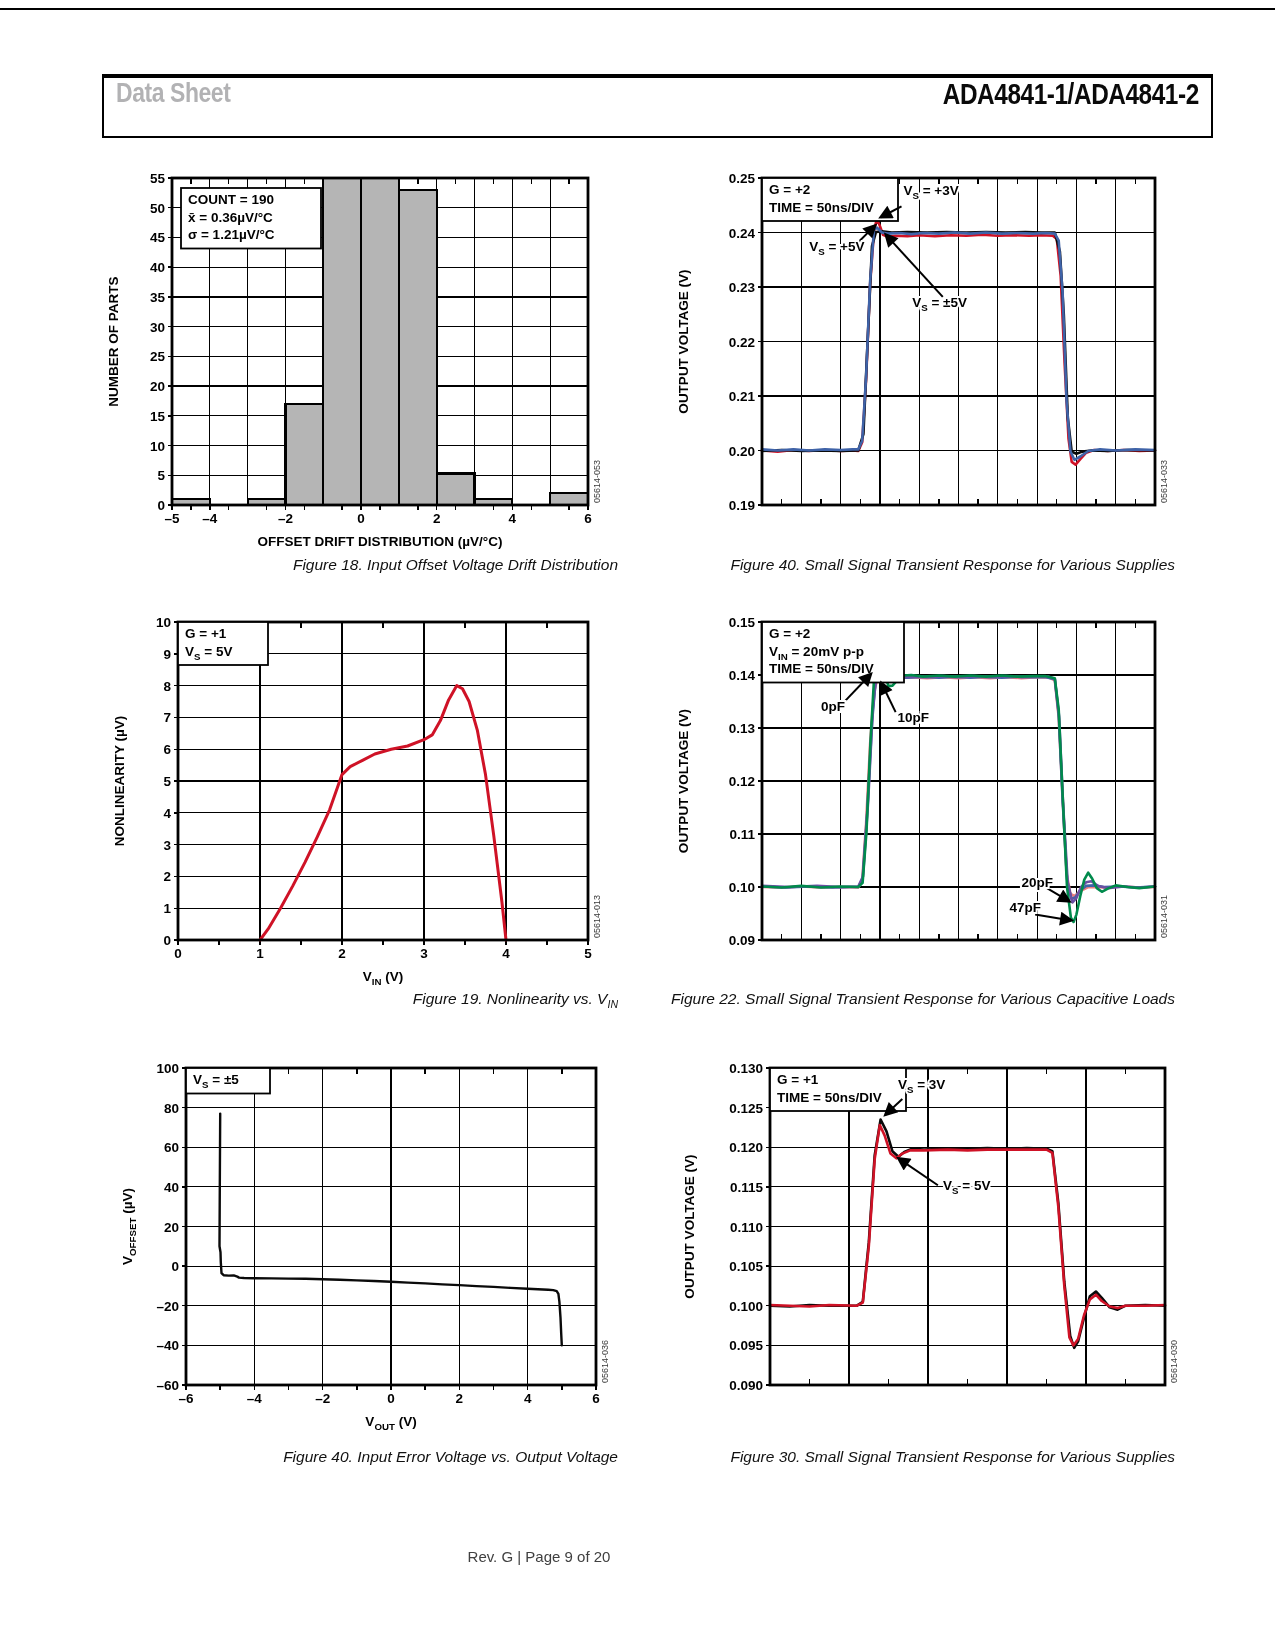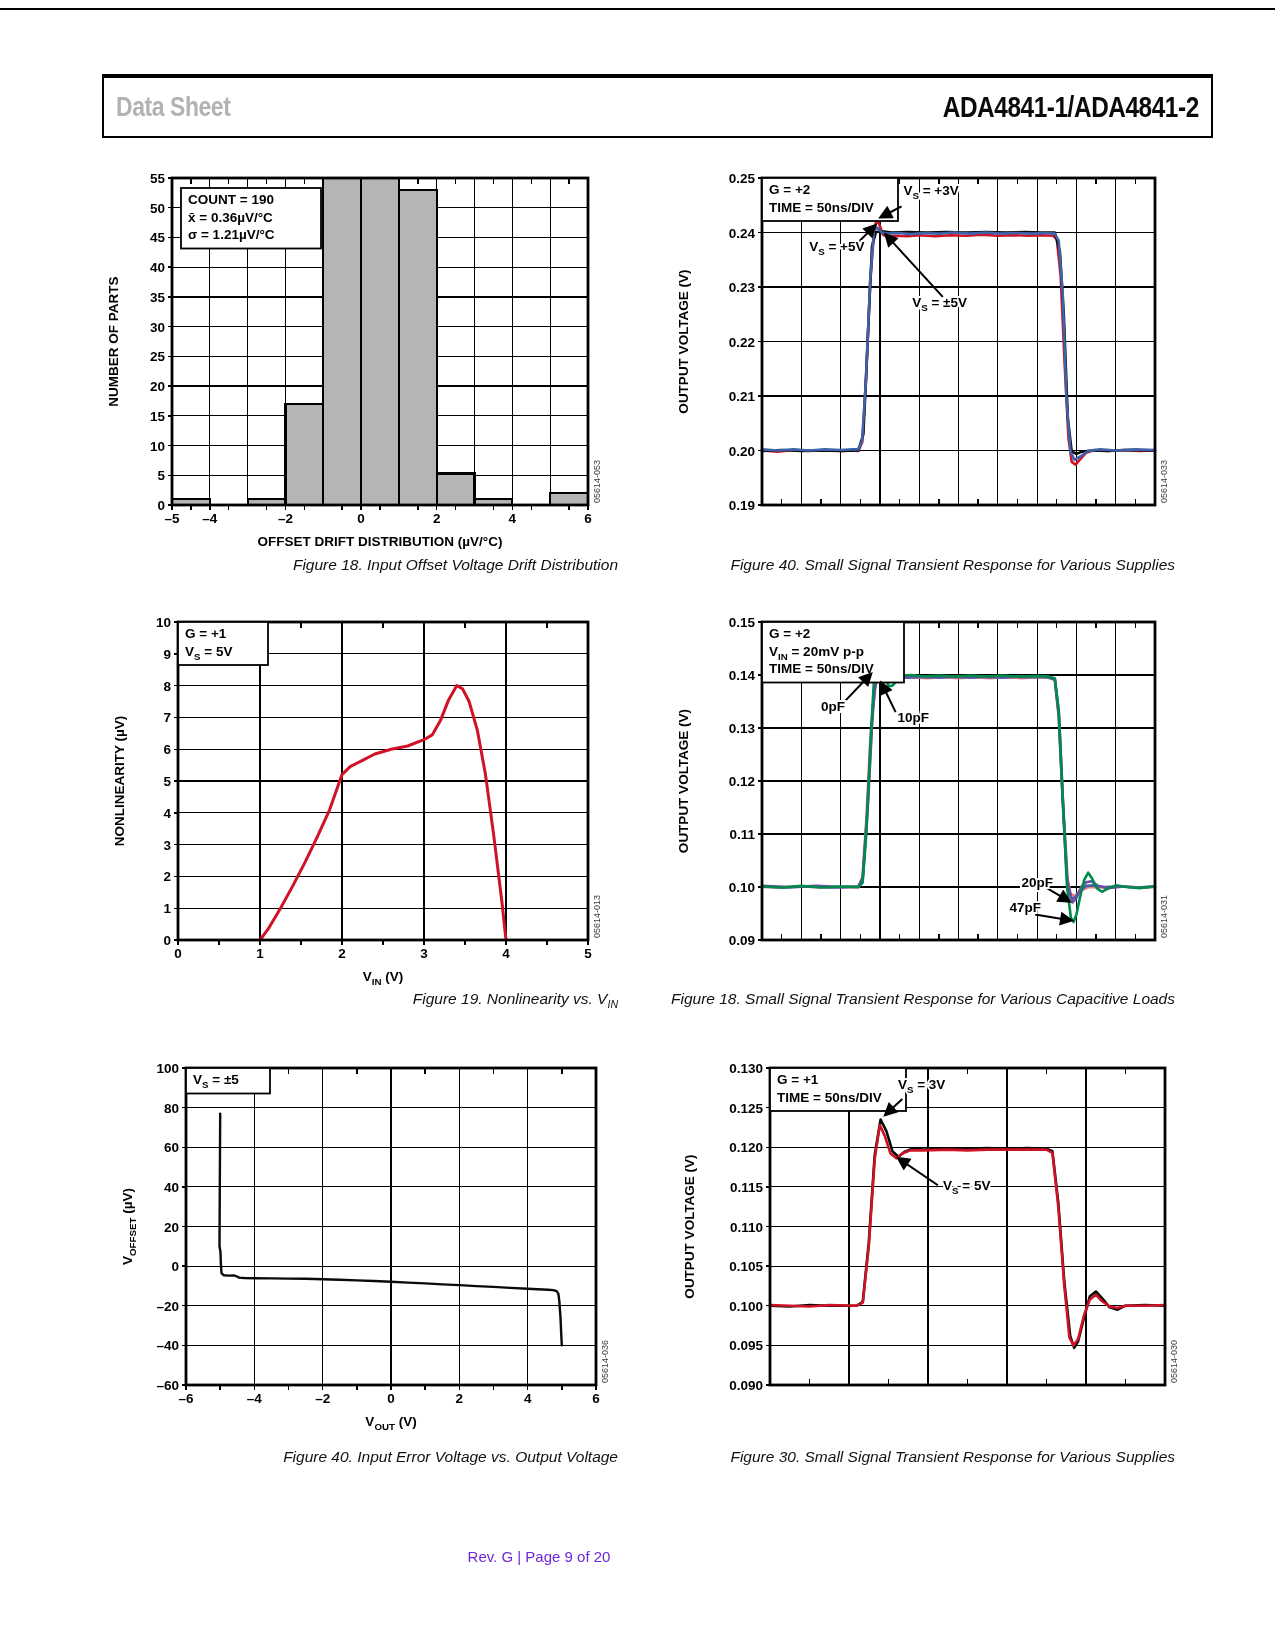--- a/index.html
+++ b/index.html
@@ -1,29 +1,29 @@
 <!DOCTYPE html>
 <html><head>
 <meta charset="utf-8">
 <style>
   html,body{margin:0;padding:0;background:#fff;}
   .page{position:relative;width:1275px;height:1650px;background:#fff;overflow:hidden;
         font-family:"Liberation Sans",sans-serif;color:#000;}
   .top-rule{position:absolute;left:0;top:8px;width:1275px;height:2px;background:#000;}
   header.hd{position:absolute;left:102px;top:74px;width:1083px;height:58px;
-        border:2px solid #000;border-top-width:4px;display:flex;align-items:center;
+        border:2px solid #000;border-top-width:4px;display:flex;
         justify-content:space-between;padding:0 12px;}
   .doc-type{font-size:27px;font-weight:bold;color:#b2b2b4;transform:scaleX(.85);transform-origin:left center;letter-spacing:-.5px;}
   .part-no{font-size:29px;font-weight:bold;color:#0a0a0a;transform:scaleX(.84);transform-origin:right center;letter-spacing:-.5px;}
   .fig{position:absolute;}
   svg{font-family:"Liberation Sans",sans-serif;}
   .cap{position:absolute;text-align:right;font-style:italic;font-size:15.5px;color:#111;}
   .cap sub{font-size:68%;}
   footer.ft{position:absolute;left:0;top:1548px;width:1078px;text-align:center;
-        font-size:15px;color:#6d28d9;}
+        font-size:15px;color:#404040;}
 </style>
 </head>
 <body>
 
 <div class="page">
   <div class="top-rule"></div>
 
   <header class="hd">
     <span class="doc-type">Data Sheet</span>
     <span class="part-no">ADA4841-1/ADA4841-2</span>
@@ -545,20 +545,20 @@
           <text x="113" y="28" font-size="13.5" font-weight="bold" text-anchor="end" fill="#000"><tspan>0.130</tspan></text>
         </g>
         <text x="44" y="181.5" font-size="13.5" font-weight="bold" text-anchor="middle" fill="#000" transform="rotate(-90 44 181.5)"><tspan>OUTPUT VOLTAGE (V)</tspan></text>
         <text x="527" y="338" font-size="9" font-weight="normal" text-anchor="start" fill="#3a3a3a" transform="rotate(-90 527 338)"><tspan>05614-030</tspan></text>
       </svg>
   </div>
 
   <div class="cap" style="left:88px;top:556px;width:530px">Figure 18. Input Offset Voltage Drift Distribution</div>
   <div class="cap" style="left:635px;top:556px;width:540px">Figure 40. Small Signal Transient Response for Various Supplies</div>
   <div class="cap" style="left:88px;top:990px;width:530px">Figure 19. Nonlinearity vs. V<sub>IN</sub></div>
-  <div class="cap" style="left:635px;top:990px;width:540px">Figure 18. Small Signal Transient Response for Various Capacitive Loads</div>
+  <div class="cap" style="left:635px;top:990px;width:540px">Figure 22. Small Signal Transient Response for Various Capacitive Loads</div>
   <div class="cap" style="left:88px;top:1448px;width:530px">Figure 40. Input Error Voltage vs. Output Voltage</div>
   <div class="cap" style="left:635px;top:1448px;width:540px">Figure 30. Small Signal Transient Response for Various Supplies</div>
 
   <footer class="ft">
     <span>Rev. G | Page 9 of 20</span>
   </footer>
 </div>
 
 </body></html>

